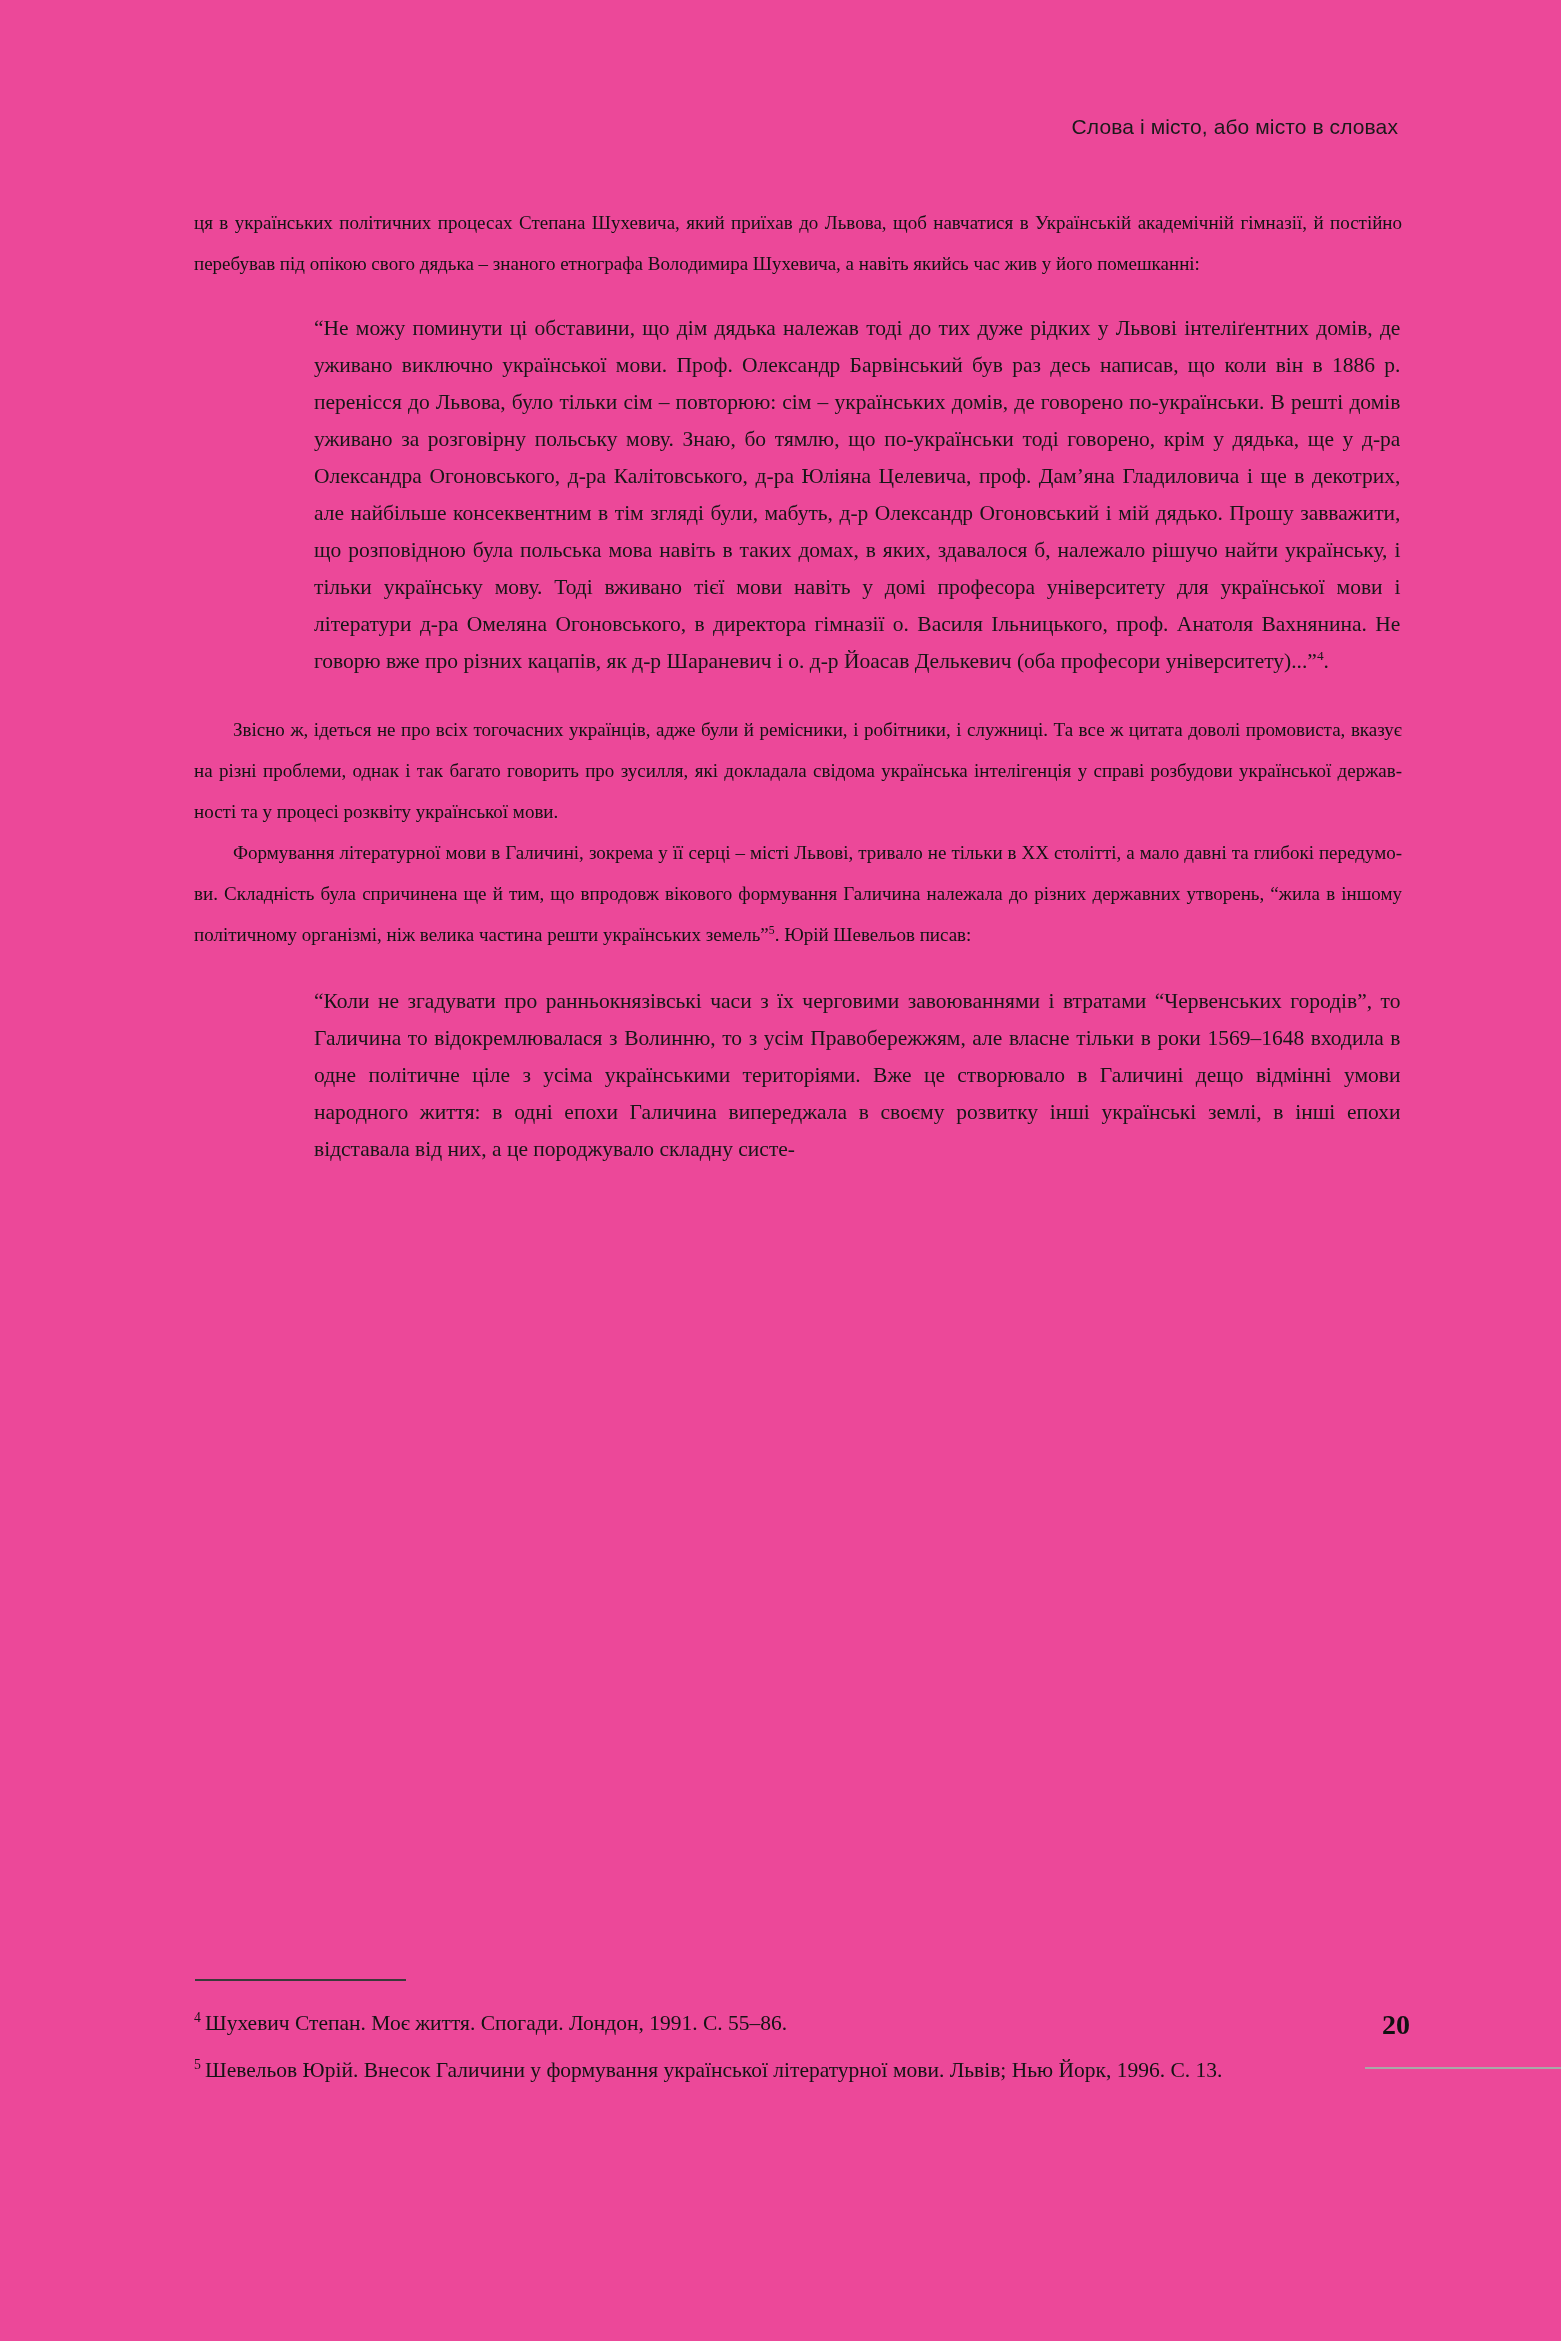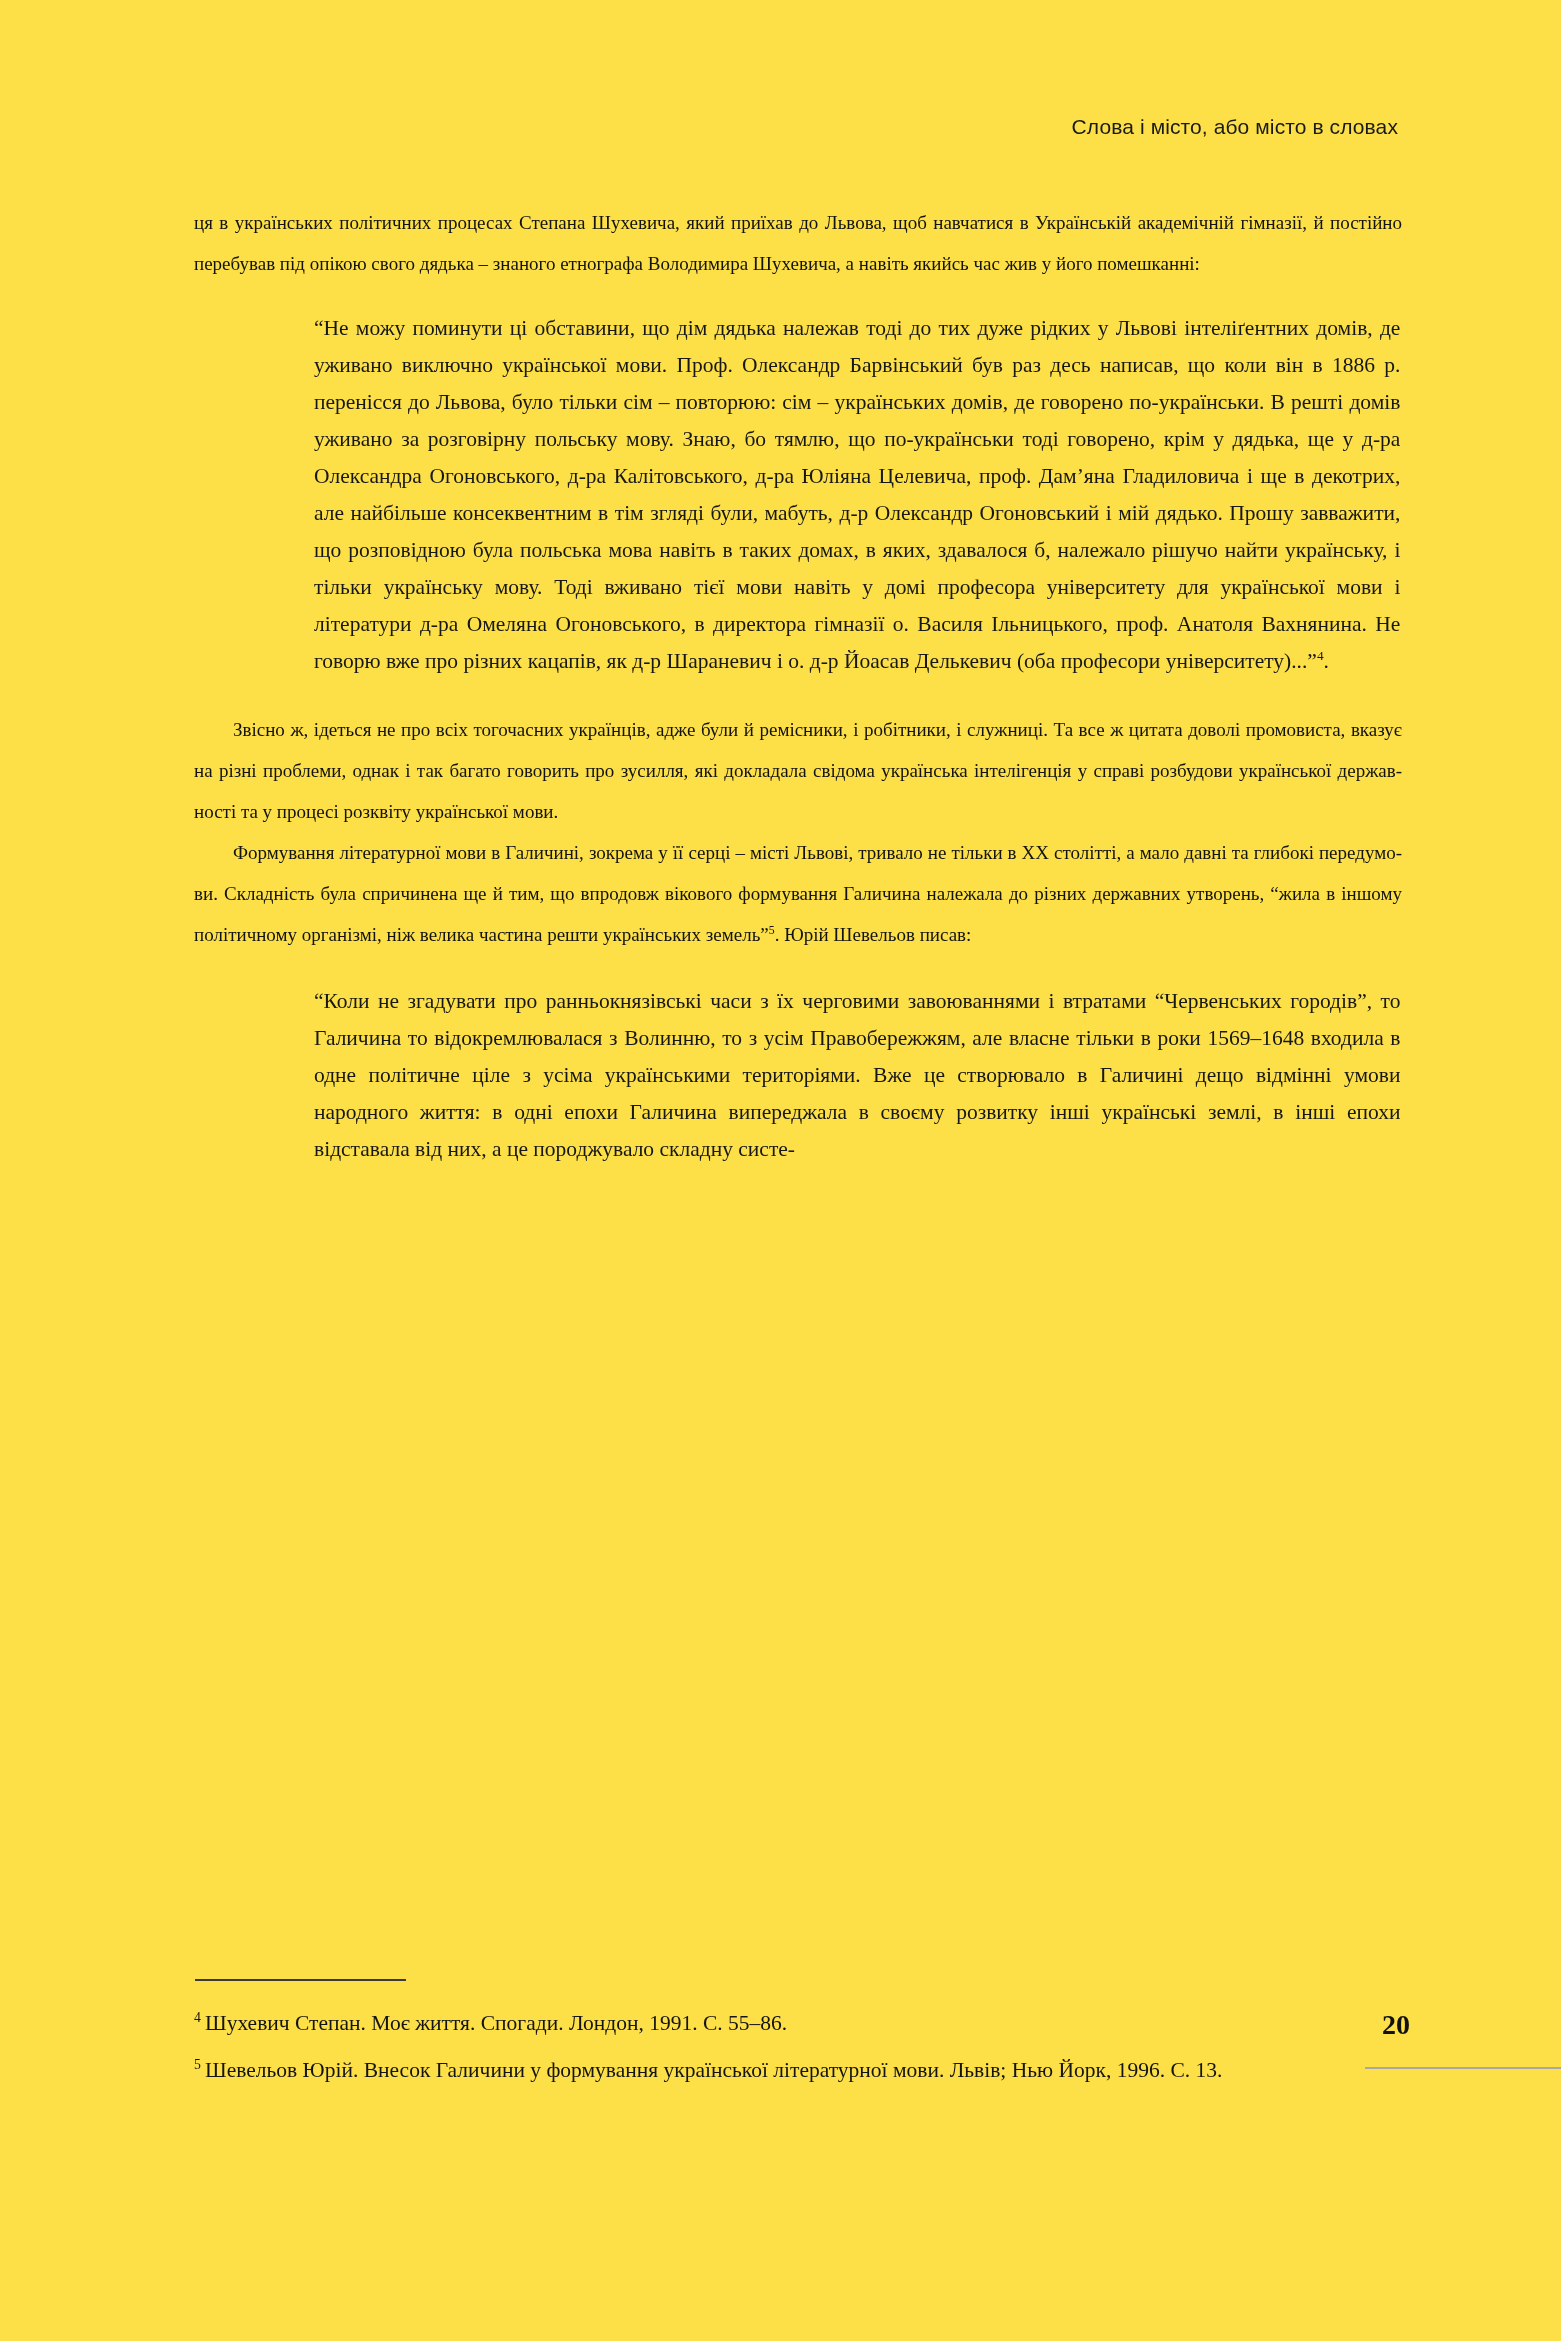--- a/index.html
+++ b/index.html
@@ -4,21 +4,21 @@
 <style>
   html, body {
     margin: 0;
     padding: 0;
     background: #ffffff;
   }
   .page {
     position: relative;
     width: 1561px;
     height: 2342px;
-    background: #fde047;
+    background: #ec4899;
     box-sizing: border-box;
     overflow: hidden;
   }
 
   
   .running-header {
     position: absolute;
     top: 114px;
     right: 163px;
     width: 1204px;

